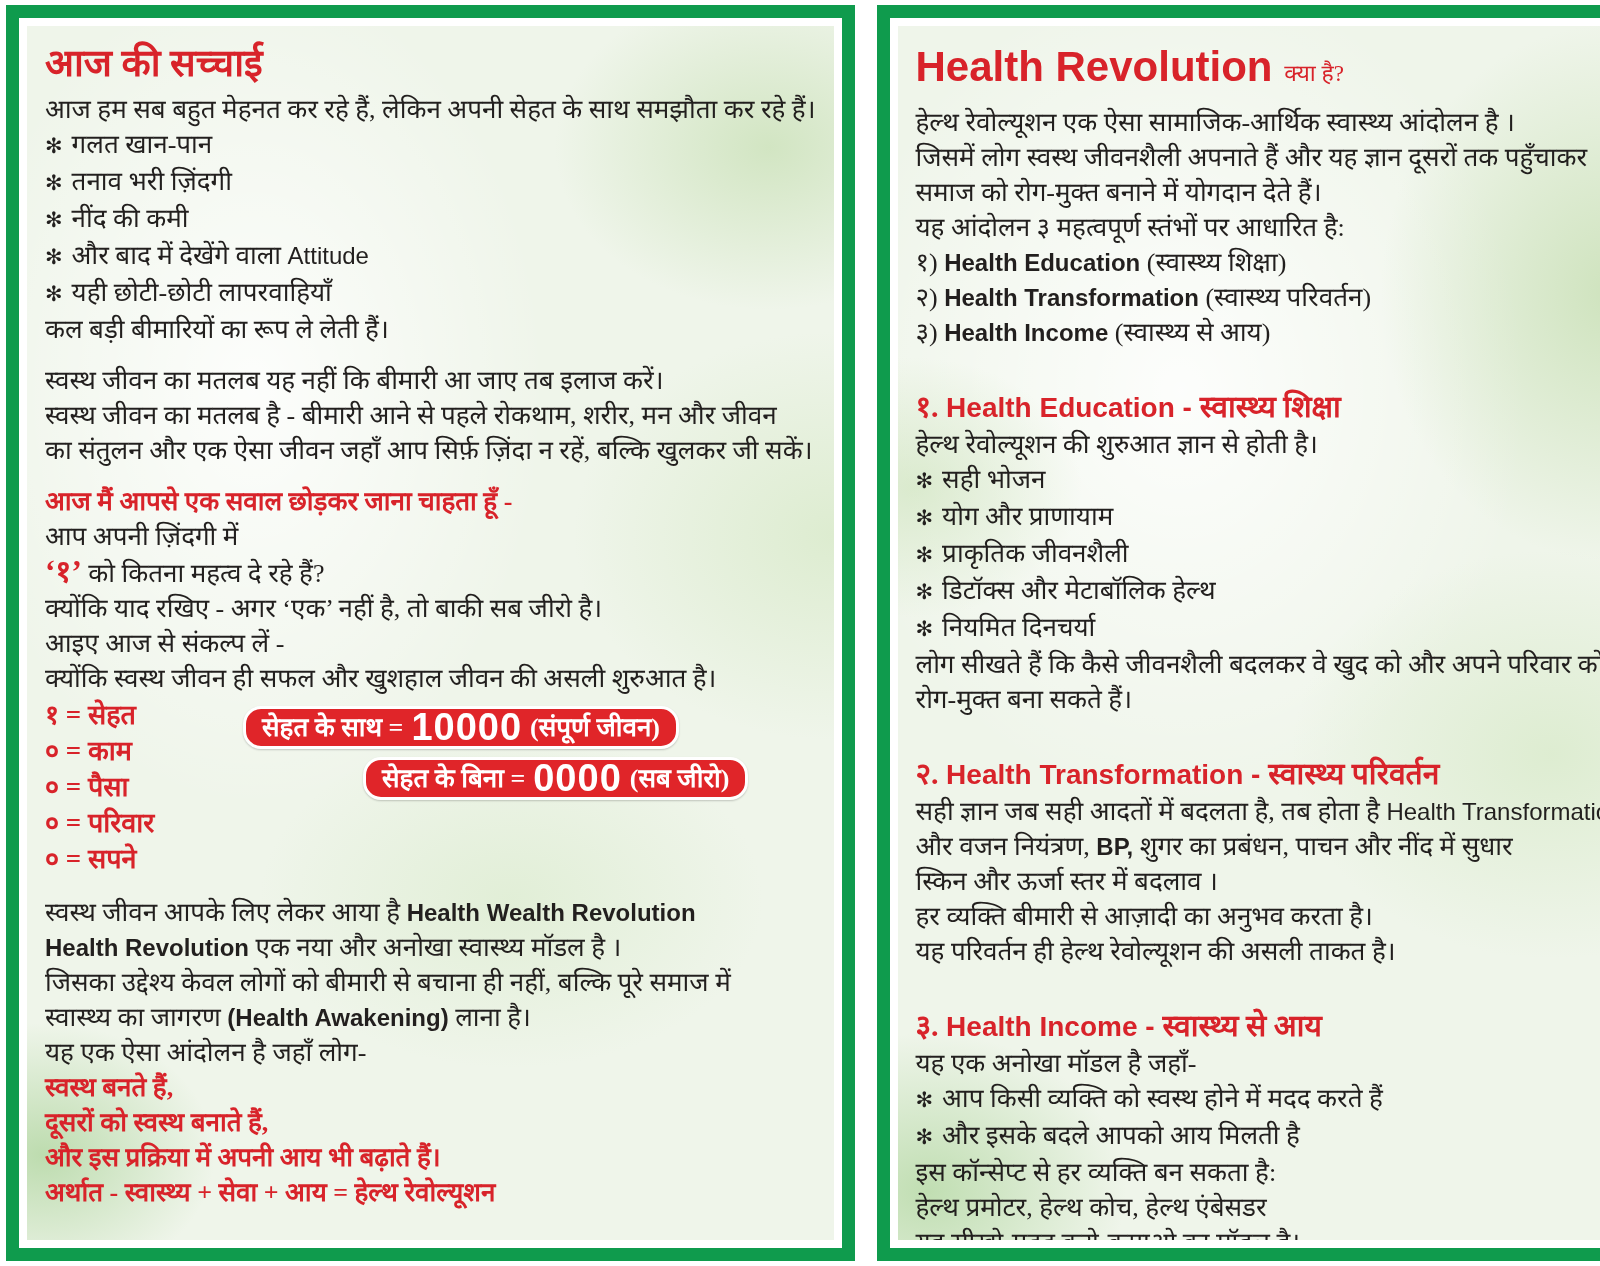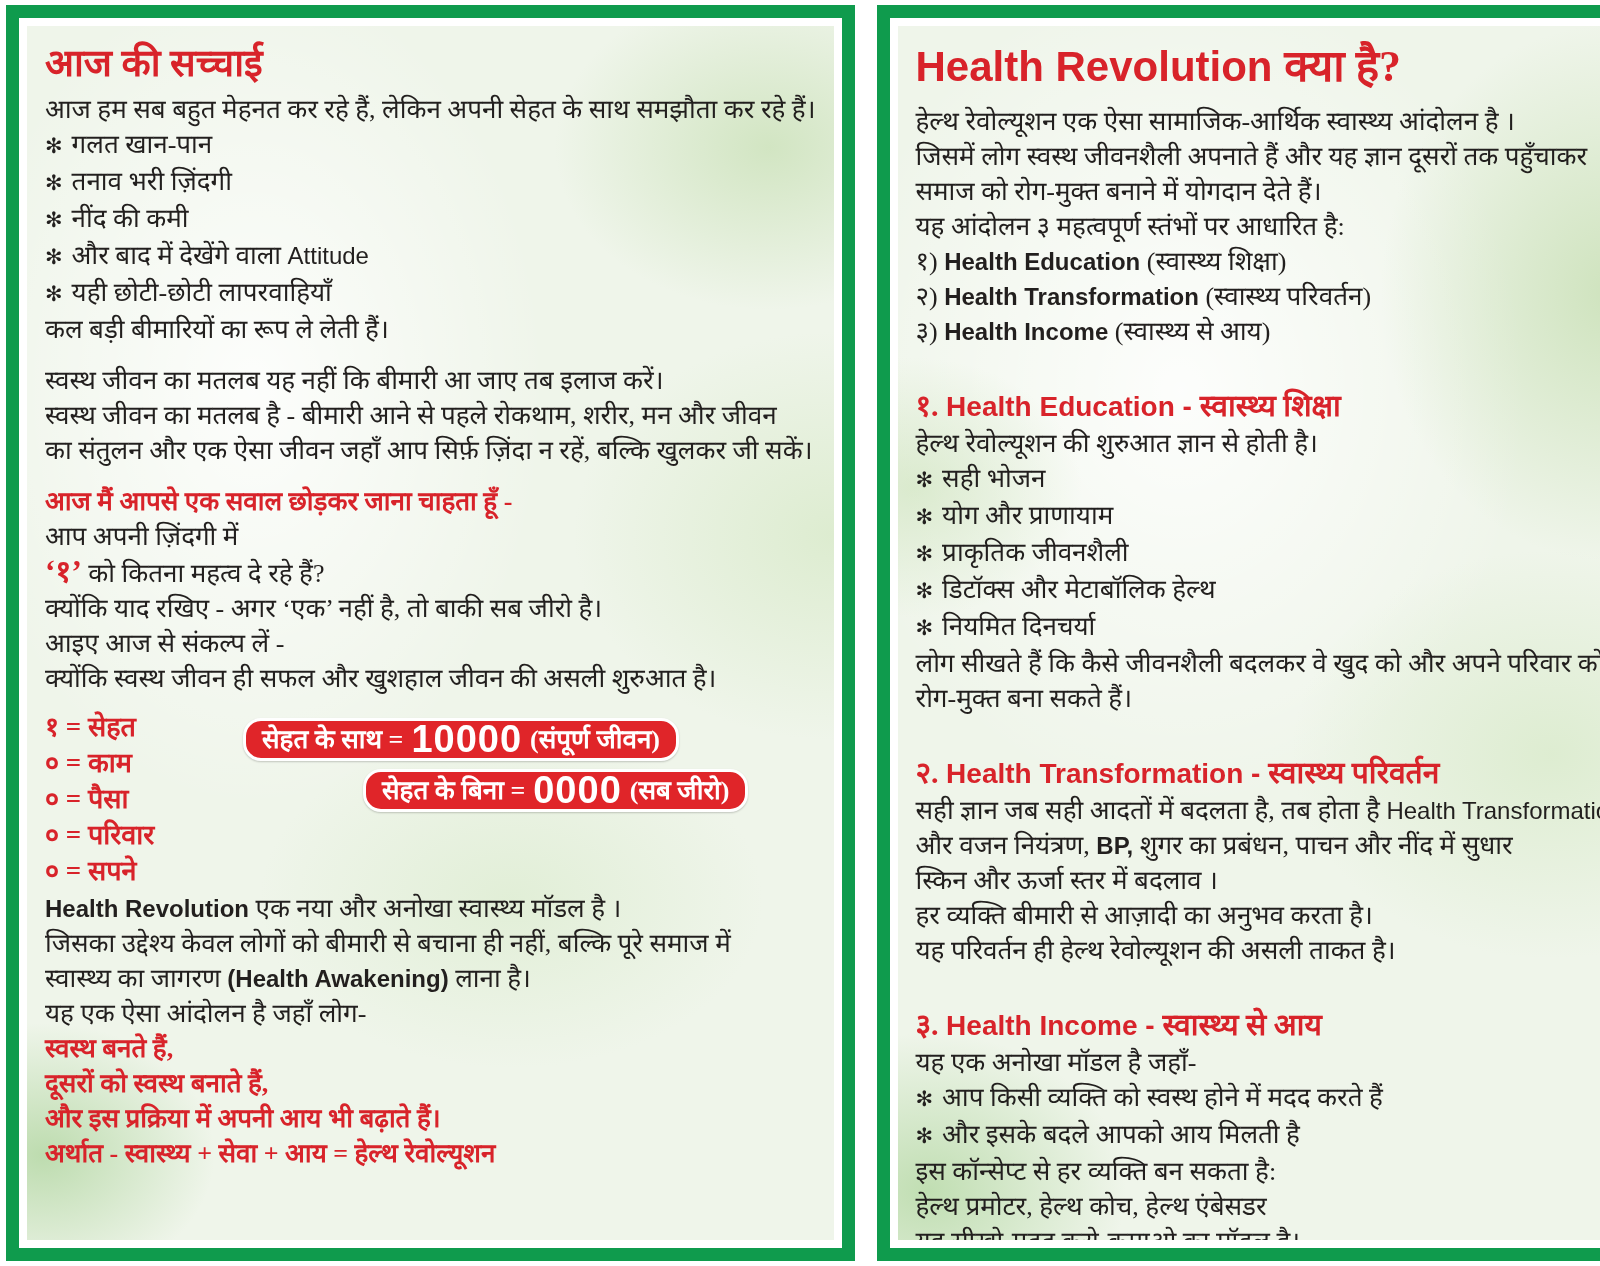--- a/index.html
+++ b/index.html
@@ -54,26 +54,26 @@
   .line{white-space:nowrap;}
   .red{color:#d8232a;}
   .b{font-weight:bold;}
   .q1{font-size:31px;}
   .sans{font-family:"Liberation Sans","DejaVu Sans",sans-serif;font-size:24px;}
   .sans-b{font-family:"Liberation Sans","DejaVu Sans",sans-serif;font-size:24px;font-weight:bold;}
   .glyph{font-family:"DejaVu Sans",sans-serif;font-size:21px;margin-right:9px;}
   .title-l{font-size:38px;line-height:50px;font-weight:bold;color:#d8232a;margin-bottom:4px;}
   .title-r{line-height:58px;margin-bottom:2px;}
   .title-r .sans-xl{font-family:"Liberation Sans","DejaVu Sans",sans-serif;font-size:42px;font-weight:bold;color:#d8232a;}
-  .title-r .dev-xl{font-size:44px;font-weight:bold;color:#d8232a;}
+  .title-r .dev-xl{font-size:23px;font-weight:normal;color:#d8232a;}
   .h2{font-weight:bold;color:#d8232a;font-size:30px;line-height:38px;}
   .h2 .sans-h{font-family:"Liberation Sans","DejaVu Sans",sans-serif;font-size:28px;}
   .mt{margin-top:16px;}
   .mt3{margin-top:38px;}
-  .equation{position:relative;height:182px;margin-top:13px;}
+  .equation{position:relative;height:182px;margin-top:1px;}
   .eq-list .line{font-size:27px;line-height:36px;}
   .badge{
     position:absolute;
     background:#e02529;
     color:#ffffff;
     border:3px solid #ffffff;
     border-radius:18px;
     padding:1px 16px;
     display:flex;
     align-items:center;
@@ -120,20 +120,21 @@
             <span class="bpre">सेहत के साथ = </span>
             <span class="bnum">10000</span>
             <span class="bpost"> (संपूर्ण जीवन)</span>
           </div>
           <div class="badge badge-1">
             <span class="bpre">सेहत के बिना = </span>
             <span class="bnum">0000</span>
             <span class="bpost"> (सब जीरो)</span>
           </div>
         </div>
+        <div class="line mt"><span>स्वस्थ जीवन आपके लिए लेकर आया है </span><span class="sans-b">Health Wealth Revolution</span></div>
         <div class="line"><span class="sans-b">Health Revolution</span><span> एक नया और अनोखा स्वास्थ्य मॉडल है ।</span></div>
         <div class="line"><span>जिसका उद्देश्य केवल लोगों को बीमारी से बचाना ही नहीं, बल्कि पूरे समाज में</span></div>
         <div class="line"><span>स्वास्थ्य का जागरण </span><span class="sans-b">(Health Awakening)</span><span> लाना है।</span></div>
         <div class="line"><span>यह एक ऐसा आंदोलन है जहाँ लोग-</span></div>
         <div class="line red b"><span>स्वस्थ बनते हैं,</span></div>
         <div class="line red b"><span>दूसरों को स्वस्थ बनाते हैं,</span></div>
         <div class="line red b"><span>और इस प्रक्रिया में अपनी आय भी बढ़ाते हैं।</span></div>
         <div class="line red b"><span>अर्थात - स्वास्थ्य + सेवा + आय = हेल्थ रेवोल्यूशन</span></div>
       </div>
   </section>

